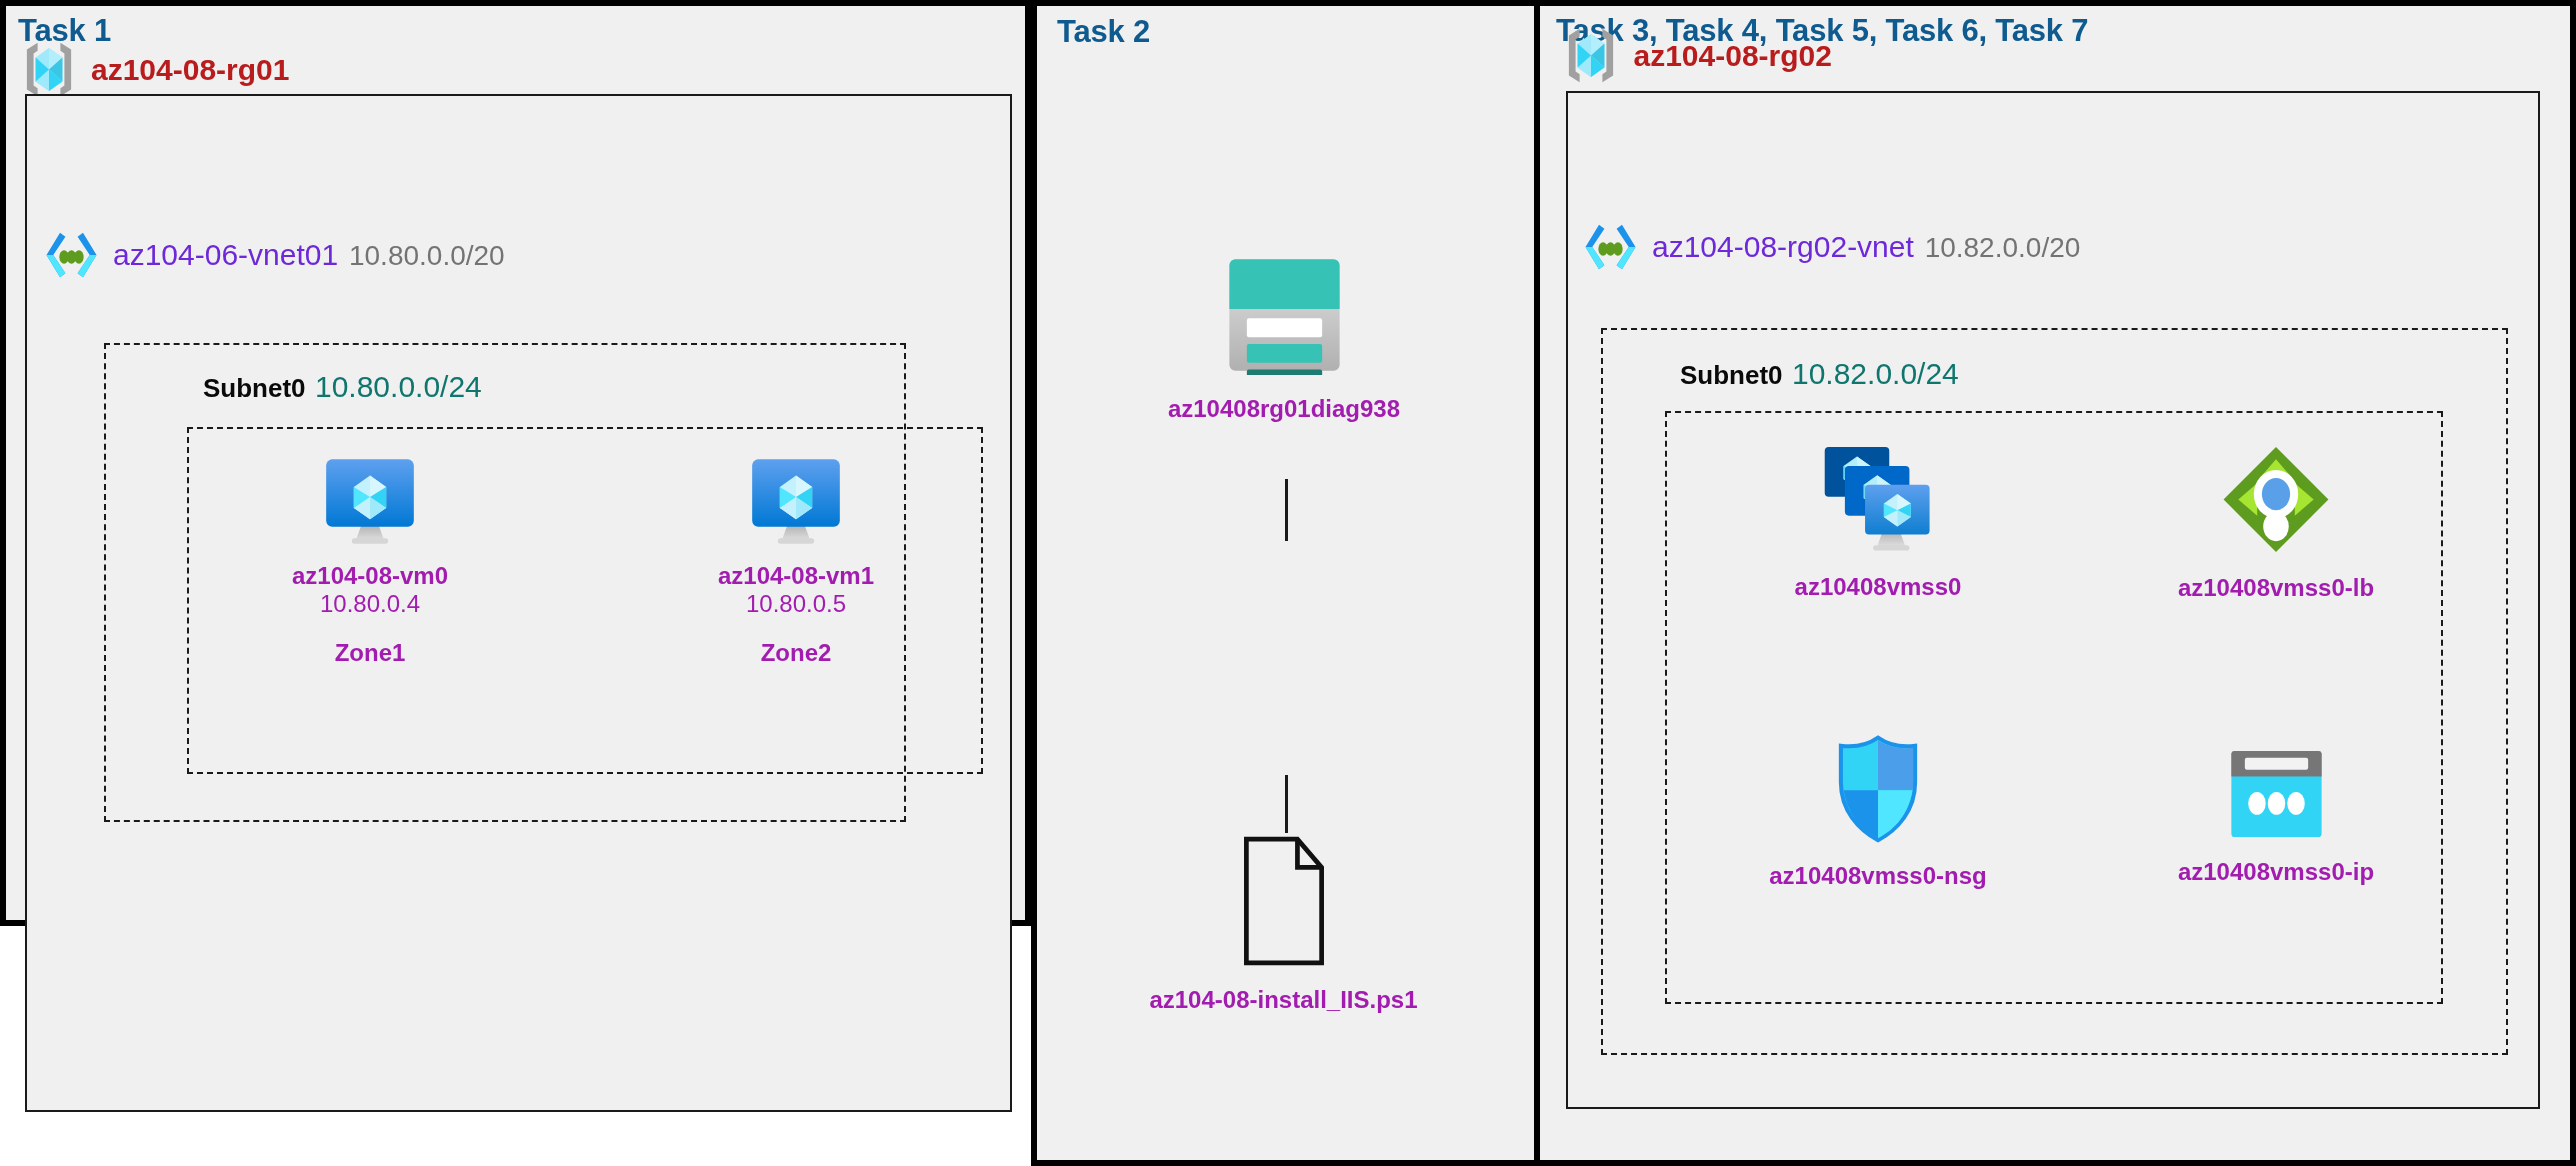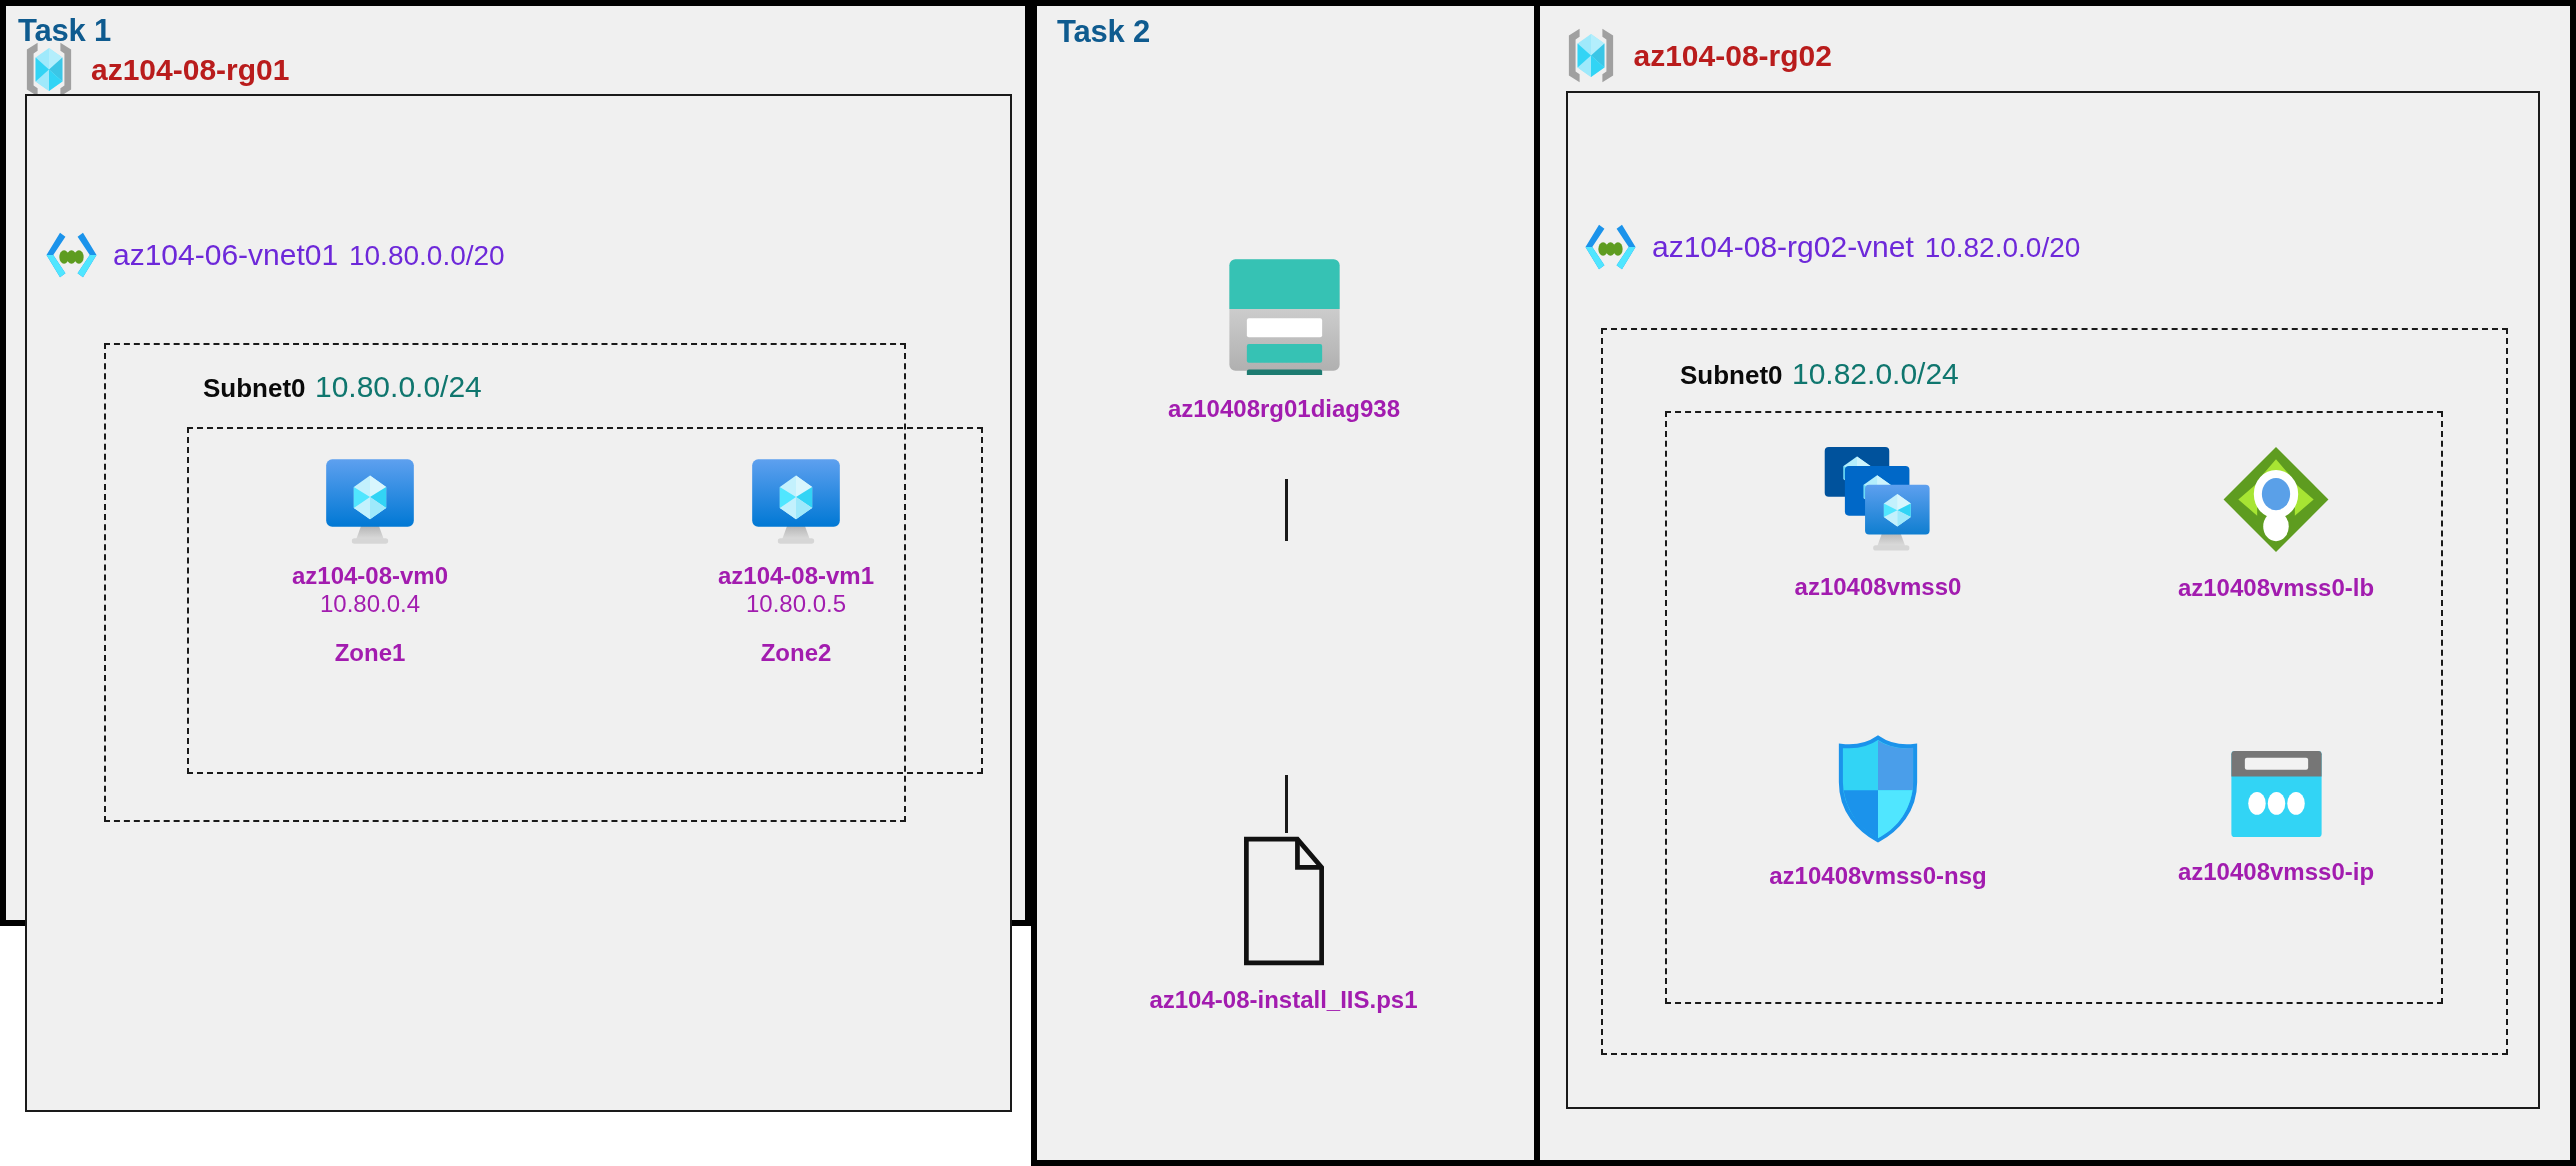--- a/index.html
+++ b/index.html
@@ -25,21 +25,21 @@
   .rg-row{position:absolute;display:flex;align-items:center;gap:17.5px;}
   .rg-name{font-size:30px;font-weight:bold;color:#b91c1c;white-space:nowrap;}
 
   
   .solid-box{position:absolute;border:2.7px solid #1a1a1a;background:#f0f0f0;box-sizing:border-box;}
   
   .dashed-box{position:absolute;border:2.7px dashed #1a1a1a;background:transparent;box-sizing:border-box;}
 
   .vnet-row{position:absolute;display:flex;align-items:center;gap:15px;white-space:nowrap;}
   .vnet-name{font-size:30px;font-weight:normal;color:#6d28d9;}
-  .vnet-cidr{font-size:28px;font-weight:normal;color:#6d28d9;}
+  .vnet-cidr{font-size:28px;font-weight:normal;color:#737373;}
 
   .subnet-row{position:absolute;white-space:nowrap;}
   .subnet-name{font-size:26px;font-weight:bold;color:#0a0a0a;}
   .subnet-cidr{font-size:30px;font-weight:normal;color:#0f766e;}
 
   
   .node{position:absolute;display:flex;flex-direction:column;align-items:center;}
   .node .lbl{font-size:24px;font-weight:bold;color:#a21caf;white-space:nowrap;text-align:center;line-height:1.18;}
   .node .lbl.thin{font-weight:normal;}
   .node .lbl.gap{margin-top:20px;}
@@ -191,20 +191,21 @@
           <path d="M8 6 L84 6 L120 48 L120 190 L8 190 Z" fill="#f0f0f0" stroke="#111111" stroke-width="7" stroke-linejoin="miter"></path>
           <path d="M84 6 L84 48 L120 48" fill="none" stroke="#111111" stroke-width="7" stroke-linejoin="miter"></path>
         </svg>
       </span>
       <span class="lbl" style="margin-top:19px;">az104-08-install_IIS.ps1</span>
     </div>
   </div>
 
   <div class="panel" id="panel-task3">
 
+    <div class="task-title" style="left:16px;top:6.7px;">Task 3, Task 4, Task 5, Task 6, Task 7</div>
 
     <div class="rg-row" style="left:26px;top:20px;">
       <span>
         <svg width="50" height="59" viewBox="0 0 74 88">
           <path d="M20 4 L4 14 L4 74 L20 84 L20 72 L14 68 L14 20 L20 16 Z" fill="#a0a0a0"></path>
           <path d="M54 4 L70 14 L70 74 L54 84 L54 72 L60 68 L60 20 L54 16 Z" fill="#a0a0a0"></path>
           <path d="M37 12 L57 26 L57 62 L37 76 L17 62 L17 26 Z" fill="#9fe9fb"></path>
           <path d="M37 12 L57 26 L37 44 Z" fill="#b3eefc"></path>
           <path d="M37 44 L57 26 L57 62 Z" fill="#3bc6e6"></path>
           <path d="M37 44 L57 62 L37 76 Z" fill="#32d4f5"></path>

